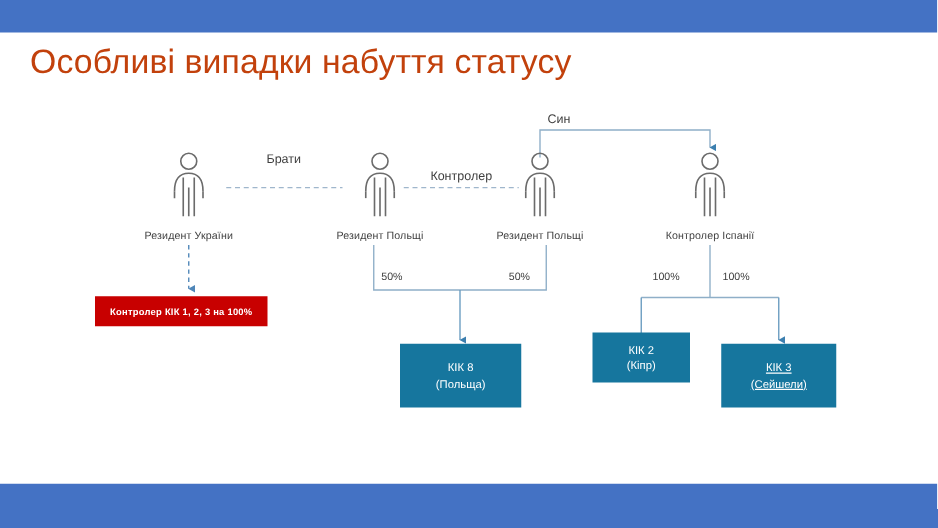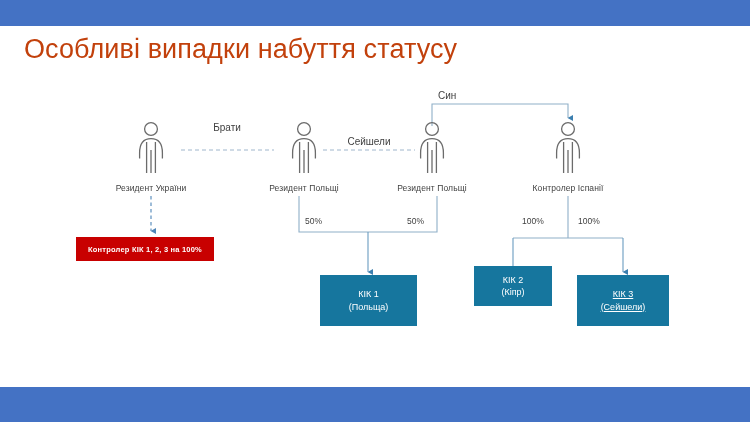--- a/index.html
+++ b/index.html
@@ -209,34 +209,34 @@
       <path d="M8.6,33 L8.6,38.5" fill="none" stroke="#6B6B6B" stroke-width="1.3"></path>
       <path d="M31.4,33 L31.4,38.5" fill="none" stroke="#6B6B6B" stroke-width="1.3"></path>
       <line x1="15.6" y1="22" x2="15.6" y2="53" stroke="#6B6B6B" stroke-width="1.3"></line>
       <line x1="24.4" y1="22" x2="24.4" y2="53" stroke="#6B6B6B" stroke-width="1.3"></line>
       <line x1="20" y1="30" x2="20" y2="53" stroke="#6B6B6B" stroke-width="1.3"></line>
     </svg>
   </div>
   <div class="rlabel" style="left:518px; top:183px; width:100px;">Контролер Іспанії</div>
 
   <div class="reltag" style="left:182px; top:122px; width:90px;">Брати</div>
-  <div class="reltag" style="left:324px; top:136px; width:90px;">Сейшели</div>
+  <div class="reltag" style="left:324px; top:136px; width:90px;">Контролер</div>
   <div class="reltag" style="left:438px; top:90px; width:50px; text-align:left;">Син</div>
 
   <div class="pct" style="left:305px; top:216px;">50%</div>
   <div class="pct" style="left:407px; top:216px;">50%</div>
   <div class="pct" style="left:522px; top:216px;">100%</div>
   <div class="pct" style="left:578px; top:216px;">100%</div>
 
   <div class="redbox">
     <span>Контролер КІК 1, 2, 3 на 100%</span>
   </div>
 
   <div class="kikbox" style="left:320px; top:275px; width:97px; height:51px;">
-    <span class="l1">КІК 1</span>
+    <span class="l1">КІК 8</span>
     <span class="l2">(Польща)</span>
   </div>
 
   <div class="kikbox" style="left:474px; top:266px; width:78px; height:40px;">
     <span class="l1">КІК 2</span>
     <span class="l2">(Кіпр)</span>
   </div>
 
   <div class="kikbox" style="left:577px; top:275px; width:92px; height:51px;text-decoration:underline;">
     <span class="l1">КІК 3</span>

